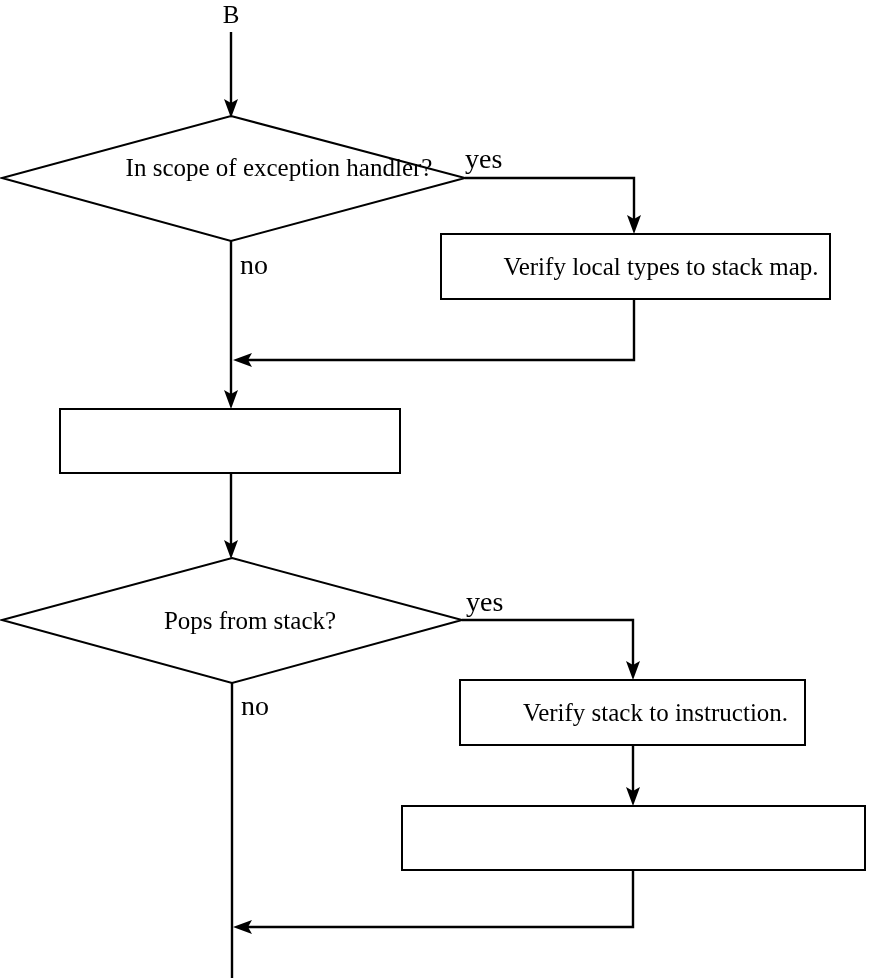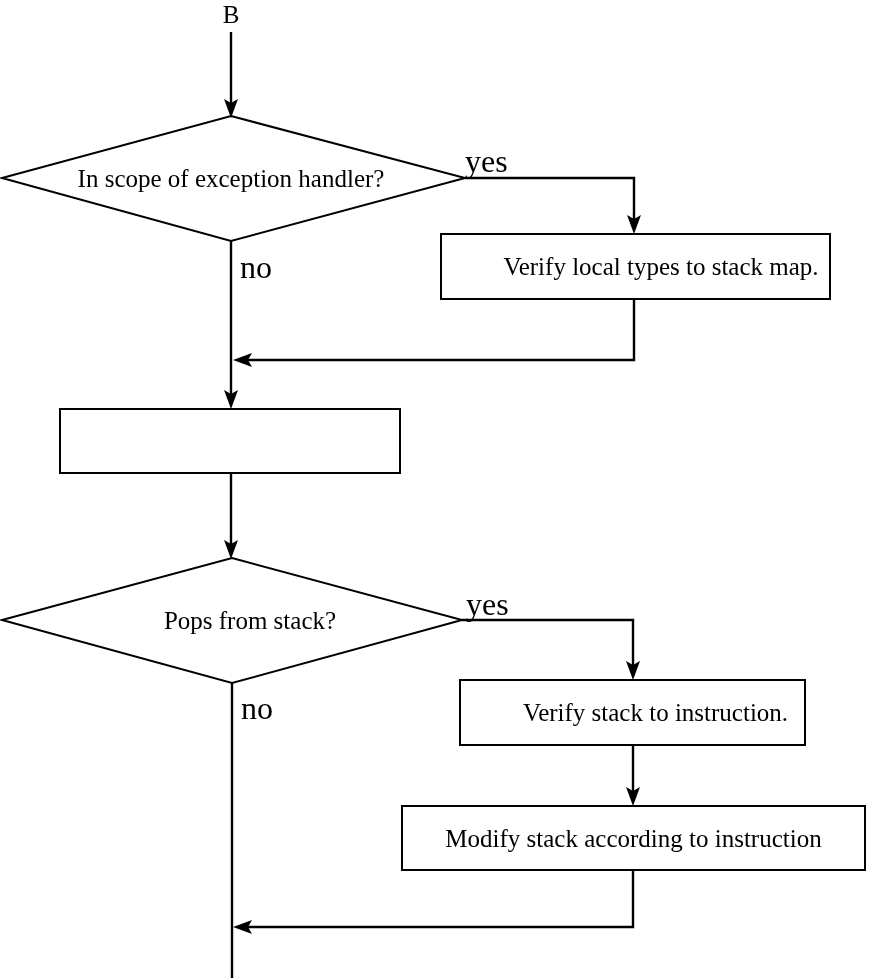--- a/index.html
+++ b/index.html
@@ -42,21 +42,21 @@
   .node-text {
     position: absolute;
     font-family: "Liberation Serif", "DejaVu Serif", serif;
     color: #000000;
     white-space: nowrap;
     line-height: 1;
     text-align: center;
   }
   .box-text   { font-size: 25px; }
   .dia-text   { font-size: 25px; }
-  .edge-label { font-size: 32px; }
+  .edge-label { font-size: 28px; }
   .term-text  { font-size: 25px; }
 </style>
 </head>
 <body>
 
 <div id="flowchart-root">
 
   <svg class="flow-canvas" viewBox="0 0 871 978" aria-hidden="true">
 
     <path class="conn-line" d="M231,32 L231,110"></path>
@@ -94,32 +94,31 @@
 
     <path class="conn-line" d="M633,870 L633,927 L243,927"></path>
     <polygon class="arrow-head" points="233,927 252,920 248,927 252,934"></polygon>
 
     <path class="conn-line" d="M232,683 L232,978"></path>
 
   </svg>
 
   <div class="node-text term-text" style="left:0px; top:2px; width:462px;">B</div>
 
-  <div class="node-text dia-text" style="left:0px; top:166px; width:462px;">In scope of exception handler?</div>
+  <div class="node-text dia-text" style="left:0px; top:155px; width:462px;padding-left:48px;">In scope of exception handler?</div>
 
   <div class="node-text edge-label" style="left:465px; top:145px; width:90px; text-align:left;">yes</div>
 
   <div class="node-text edge-label" style="left:240px; top:251px; width:90px; text-align:left;">no</div>
 
   <div class="node-text box-text" style="left:441px; top:254px; width:440px;">Verify local types to stack map.</div>
 
 
   <div class="node-text dia-text" style="left:2px; top:608px; width:462px;margin-left:17px;">Pops from stack?</div>
 
   <div class="node-text edge-label" style="left:466px; top:588px; width:90px; text-align:left;">yes</div>
 
   <div class="node-text edge-label" style="left:241px; top:692px; width:90px; text-align:left;">no</div>
 
   <div class="node-text box-text" style="left:460px; top:700px; width:391px;">Verify stack to instruction.</div>
 
-  <div class="node-text box-text" style="left:402px; top:826px; width:463px;">Modify stack according to instruction</div>
 
 </div>
 
 </body></html>

